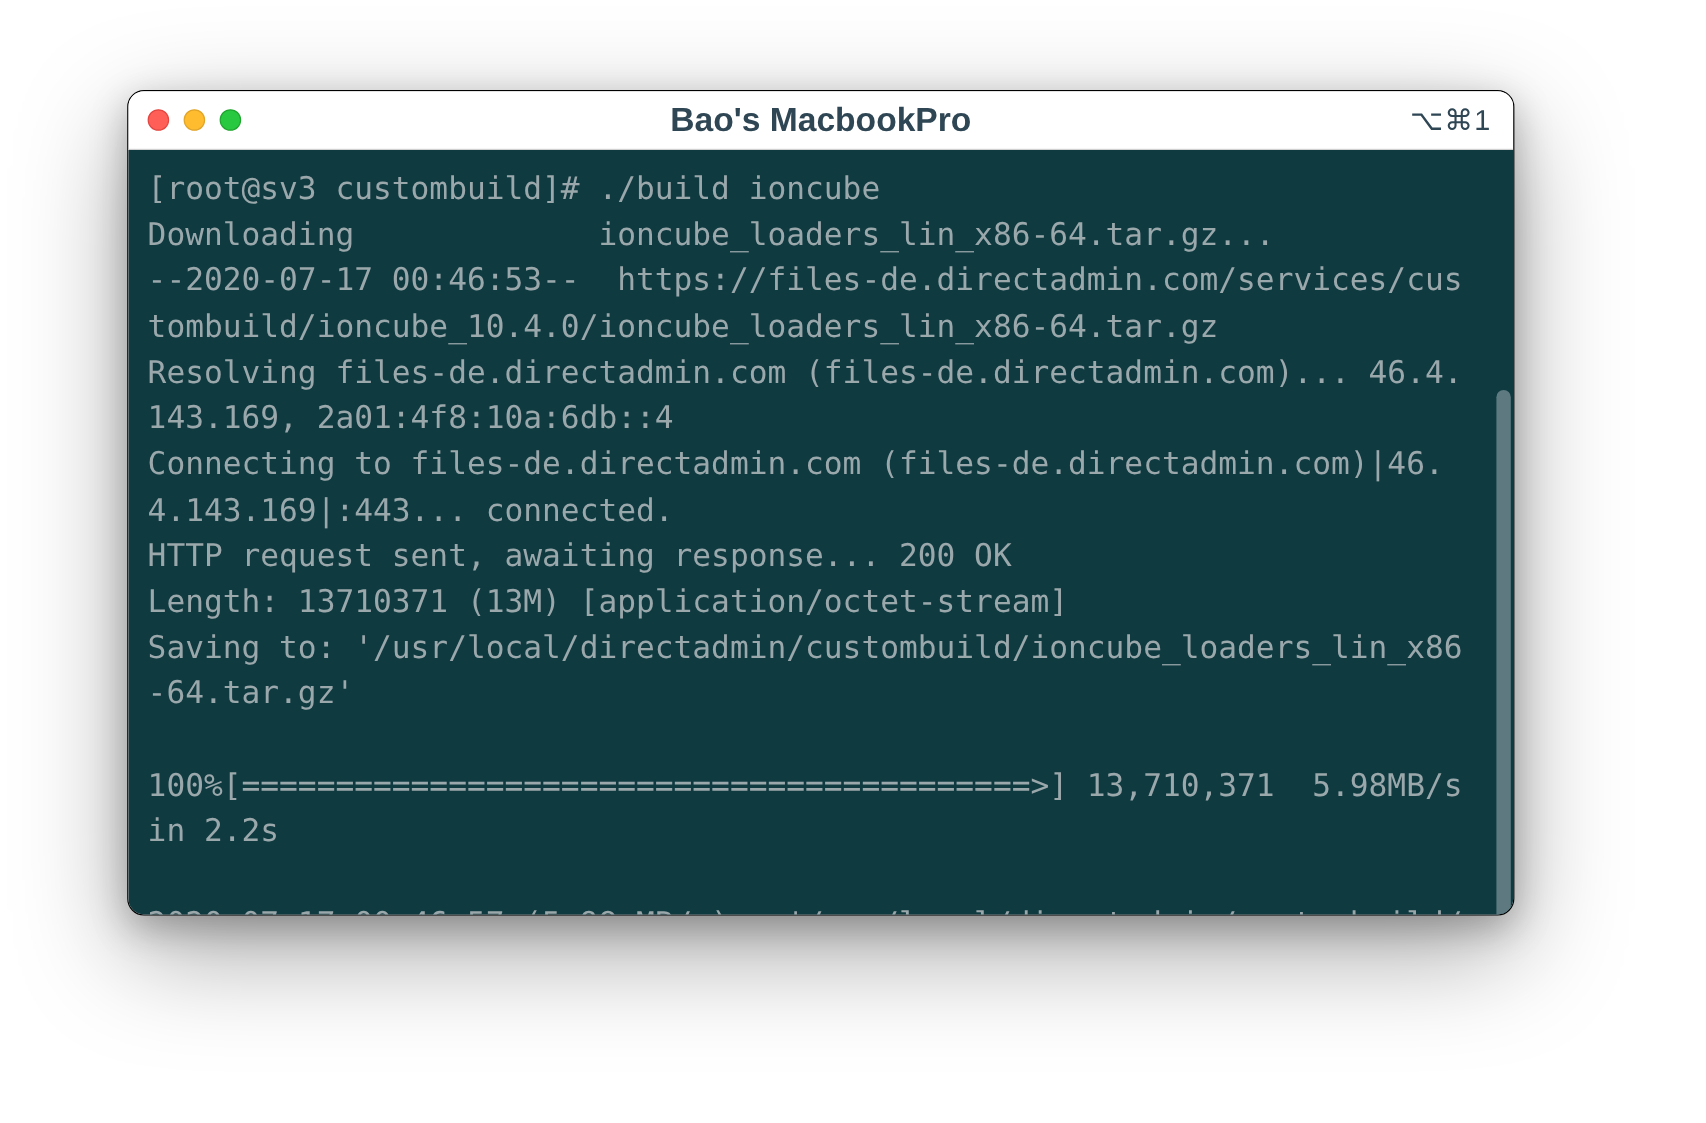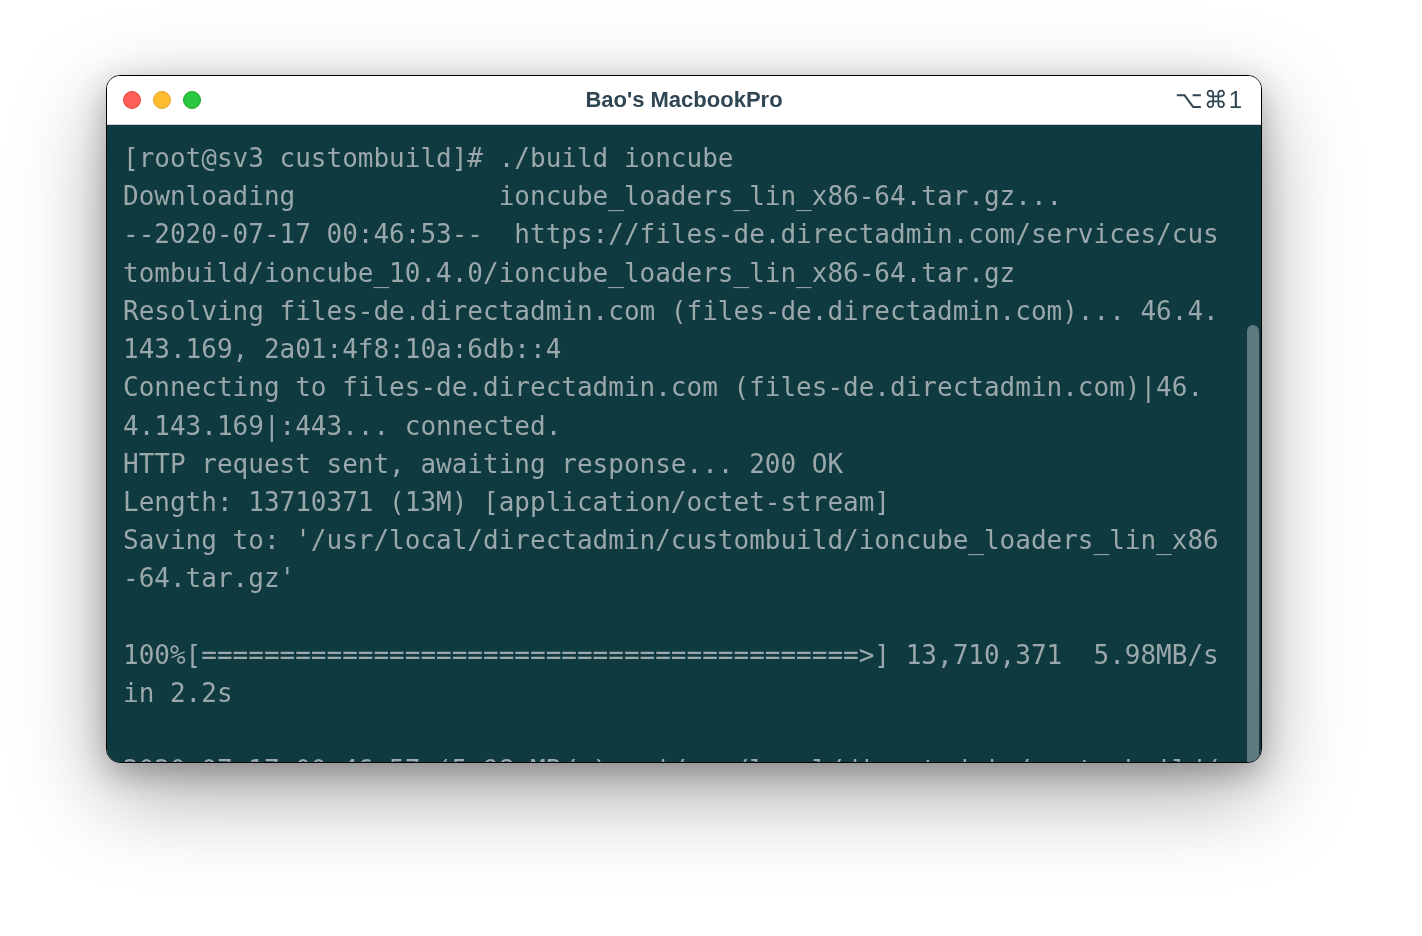--- a/index.html
+++ b/index.html
@@ -52,21 +52,21 @@
     box-sizing: border-box;
   }
   .dot.red    { background: #ff5f57; border: 1px solid #e24640; }
   .dot.yellow { background: #febc2e; border: 1px solid #e0a428; }
   .dot.green  { background: #28c840; border: 1px solid #1fa52f; }
   .title {
     position: absolute;
     left: 0; right: 0;
     text-align: center;
     font-weight: 700;
-    font-size: 22px;
+    font-size: 28px;
     color: #2f4654;
     pointer-events: none;
   }
   .shortcut {
     position: absolute;
     right: 18px;
     font-size: 24px;
     color: #2f4654;
     letter-spacing: 1px;
     font-weight: 400;

